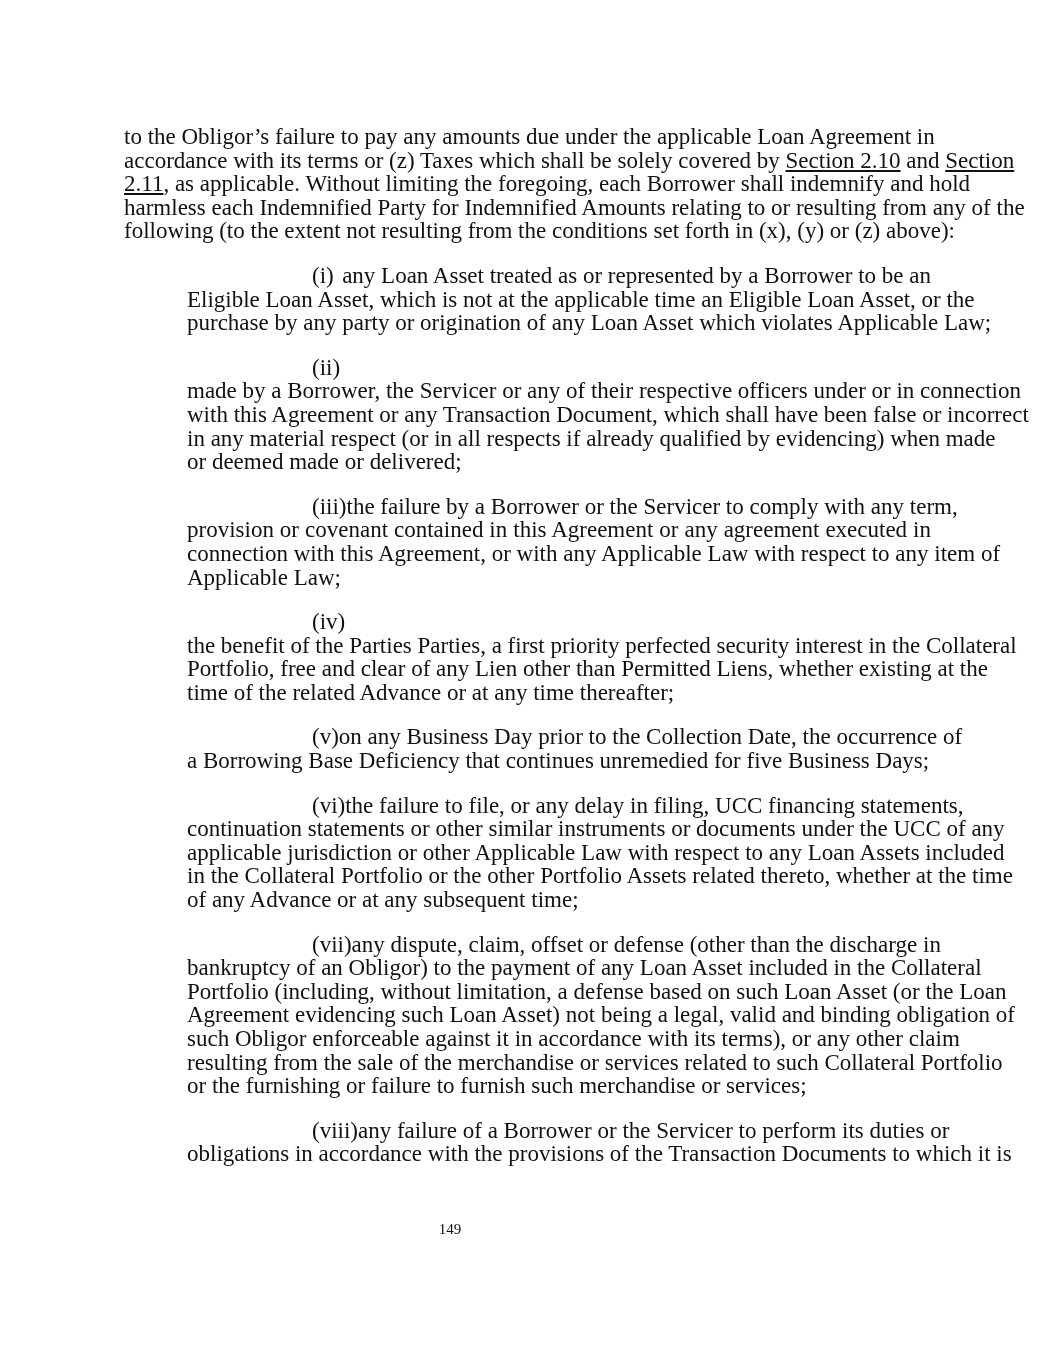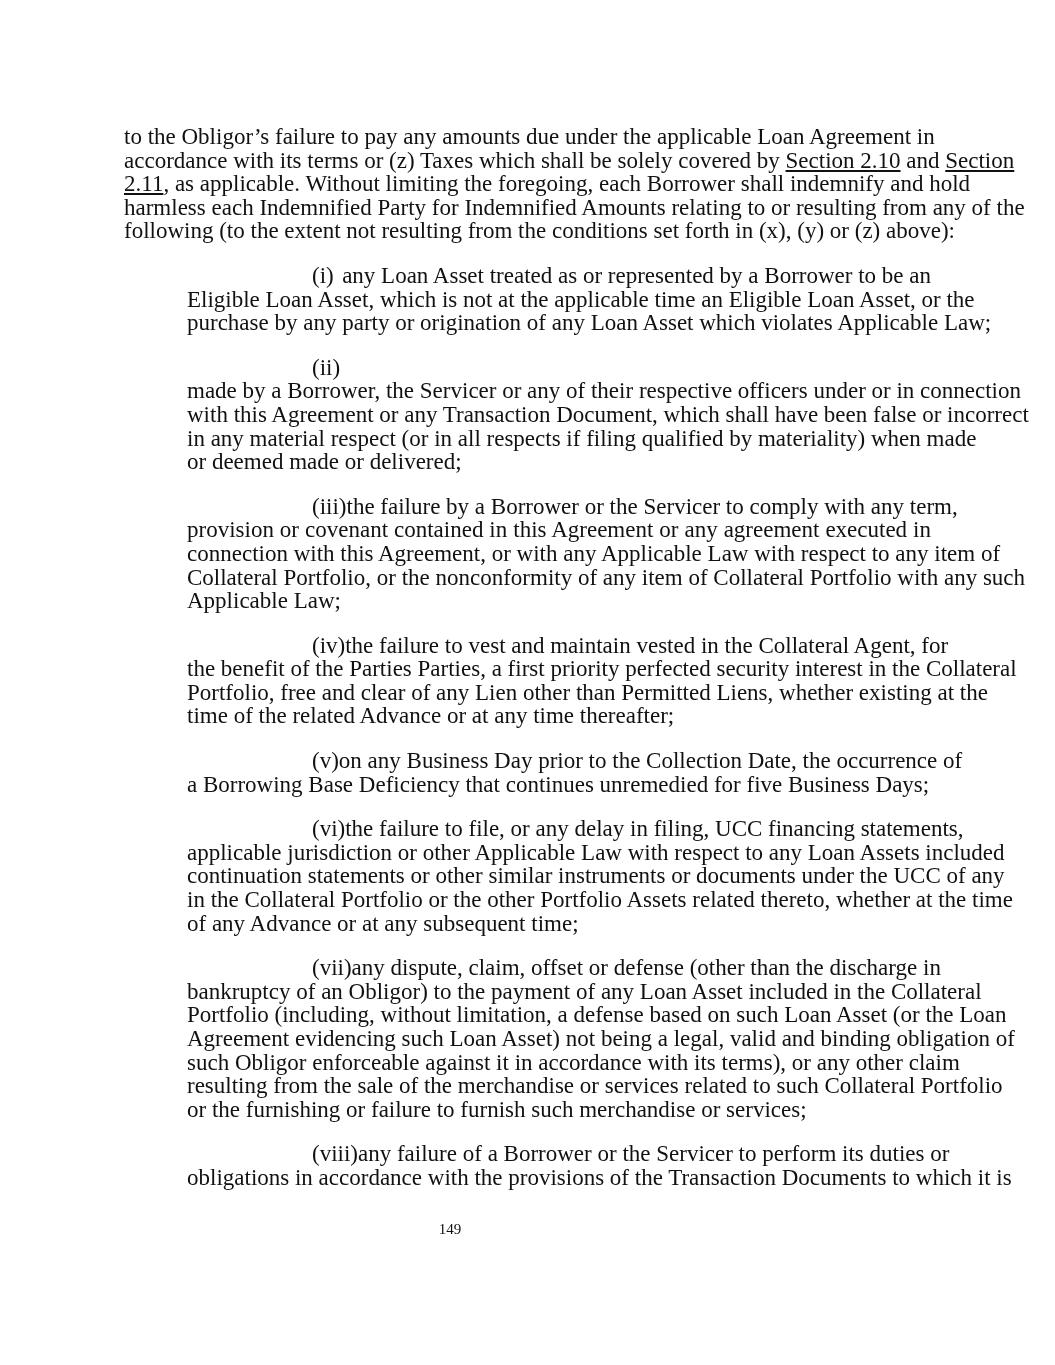--- a/index.html
+++ b/index.html
@@ -43,56 +43,54 @@
         </span>
         <span class="line">Eligible Loan Asset, which is not at the applicable time an Eligible Loan Asset, or the</span>
         <span class="line last">purchase by any party or origination of any Loan Asset which violates Applicable Law;</span>
       </div>
       <div class="item">
         <span class="line first" style="display: flex;">
           <span class="label">(ii)</span>
         </span>
         <span class="line">made by a Borrower, the Servicer or any of their respective officers under or in connection</span>
         <span class="line">with this Agreement or any Transaction Document, which shall have been false or incorrect</span>
-        <span class="line">in any material respect (or in all respects if filing qualified by materiality)  when made</span>
+        <span class="line">in any material respect (or in all respects if already qualified by evidencing)  when made</span>
         <span class="line last">or deemed made or delivered;</span>
       </div>
       <div class="item">
         <span class="line first" style="display: flex;">
           <span class="label">(iii)</span>
           <span style="flex: 1 1 0%; text-align: justify; text-align-last: justify; white-space: nowrap;">the failure by a Borrower or the Servicer to comply with any term,</span>
         </span>
         <span class="line">provision or covenant contained in this Agreement or any agreement executed in</span>
         <span class="line">connection with this Agreement, or with any Applicable Law with respect to any item of</span>
-        <span class="line">Collateral Portfolio, or the nonconformity of any item of Collateral Portfolio with any such</span>
         <span class="line last">Applicable Law;</span>
       </div>
       <div class="item">
         <span class="line first" style="display: flex;">
           <span class="label">(iv)</span>
-          <span style="flex: 1 1 0%; text-align: justify; text-align-last: justify; white-space: nowrap;">the failure to vest and maintain vested in the Collateral Agent, for</span>
         </span>
         <span class="line">the benefit of the Parties Parties, a first priority perfected security interest in the Collateral</span>
         <span class="line">Portfolio, free and clear of any Lien other than Permitted Liens, whether existing at the</span>
         <span class="line last">time of the related Advance or at any time thereafter;</span>
       </div>
       <div class="item">
         <span class="line first" style="display: flex;">
           <span class="label">(v)</span>
           <span style="flex: 1 1 0%; text-align: justify; text-align-last: justify; white-space: nowrap;">on any Business Day prior to the Collection Date, the occurrence of</span>
         </span>
         <span class="line last">a Borrowing Base Deficiency that continues unremedied for five Business Days;</span>
       </div>
       <div class="item">
         <span class="line first" style="display: flex; align-items: center;">
           <span class="label">(vi)</span>
           <span style="flex: 1 1 0%; text-align: justify; text-align-last: justify; white-space: nowrap;">the failure to file, or any delay in filing, UCC financing statements,</span>
         </span>
+        <span class="line">continuation statements or other similar instruments or documents under the UCC of any</span>
         <span class="line">applicable jurisdiction or other Applicable Law with respect to any Loan Assets included</span>
-        <span class="line">continuation statements or other similar instruments or documents under the UCC of any</span>
         <span class="line">in the Collateral Portfolio or the other Portfolio Assets related thereto, whether at the time</span>
         <span class="line last">of any Advance or at any subsequent time;</span>
       </div>
       <div class="item">
         <span class="line first" style="display: flex; margin-top: 20px;">
           <span class="label">(vii)</span>
           <span style="flex: 1 1 0%; text-align: justify; text-align-last: justify; white-space: nowrap;">any dispute, claim, offset or defense (other than the discharge in</span>
         </span>
         <span class="line">bankruptcy of an Obligor) to the payment of any Loan Asset included in the Collateral</span>
         <span class="line">Portfolio (including, without limitation, a defense based on such Loan Asset (or the Loan</span>

